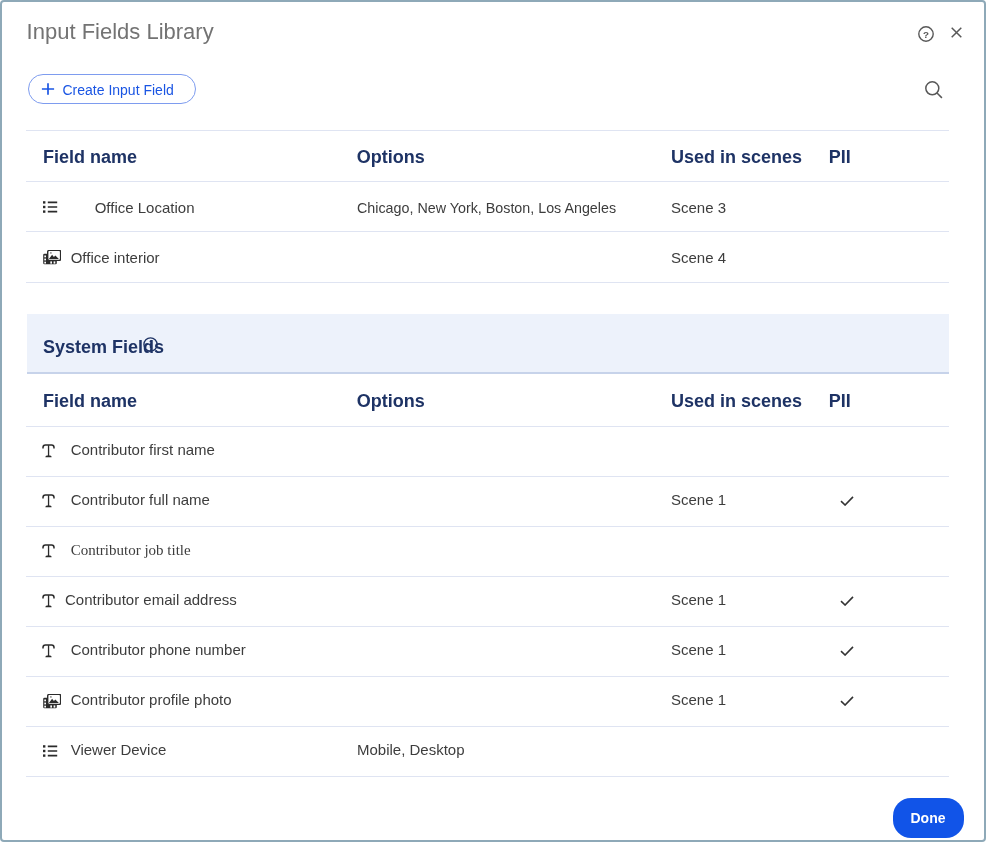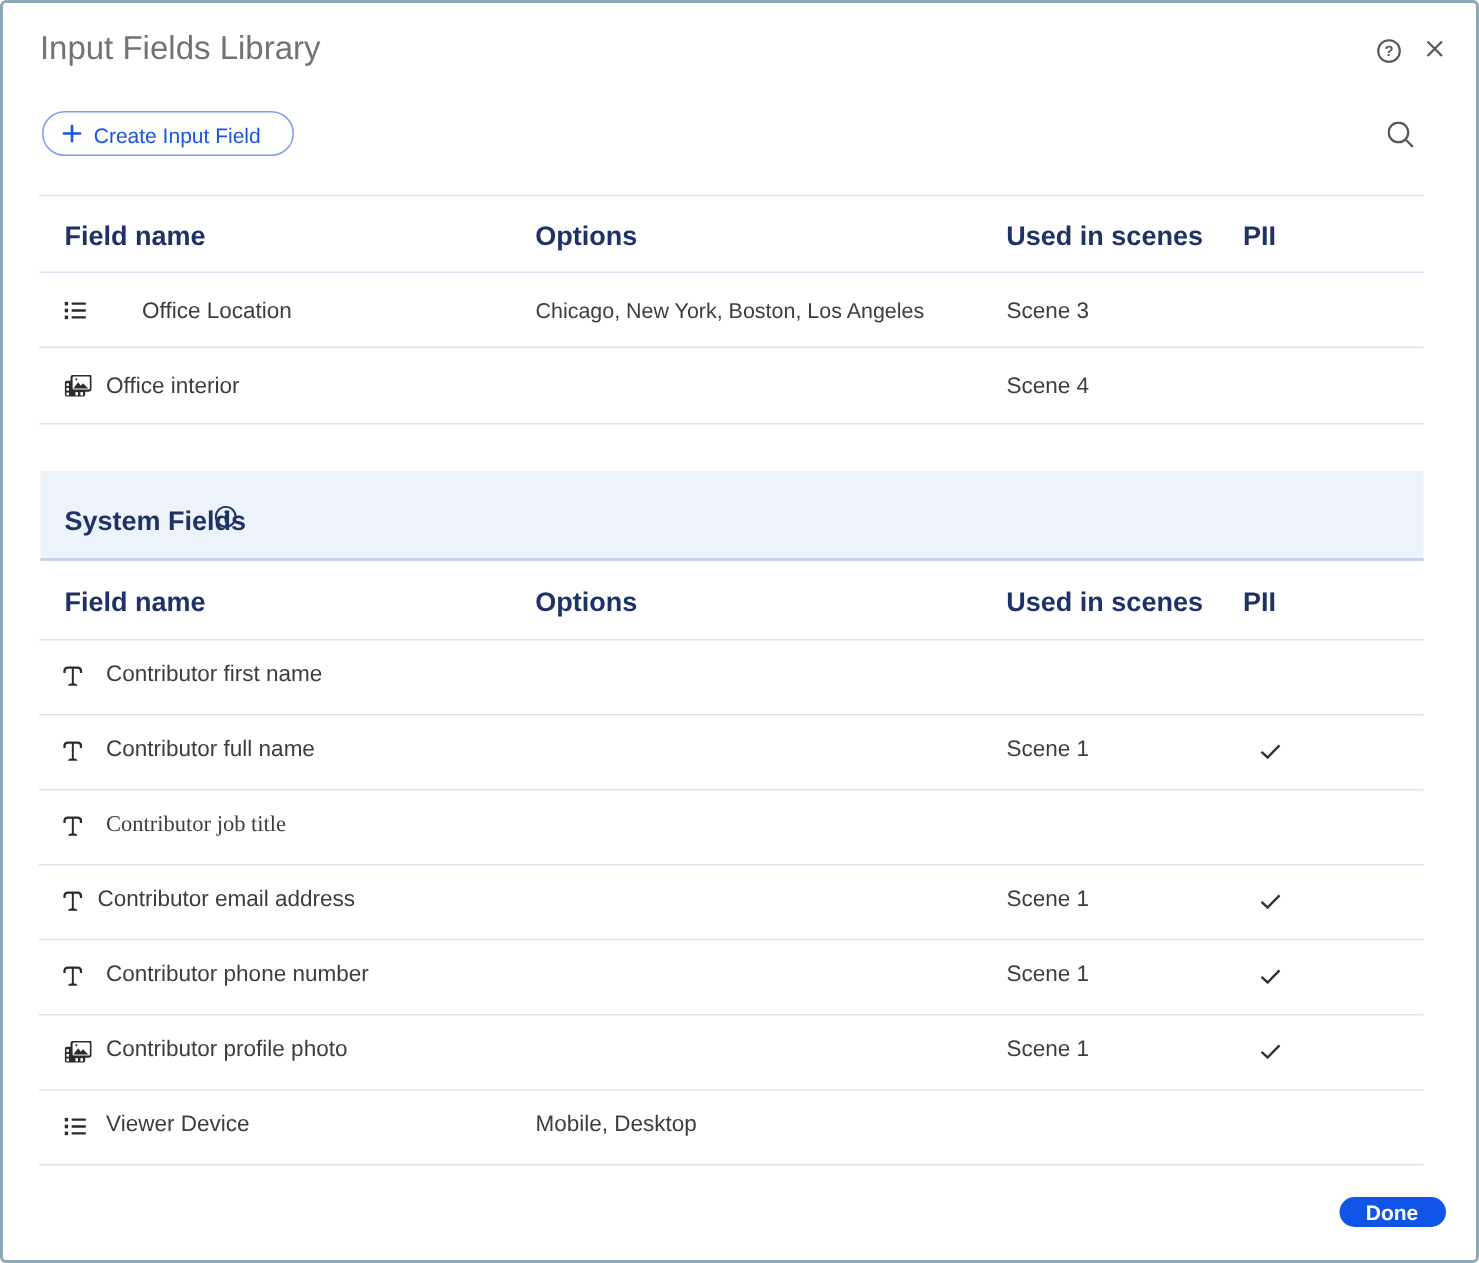--- a/index.html
+++ b/index.html
@@ -163,16 +163,16 @@
   <svg class="abs" style="left:838px;top:593.6px;" width="14" height="10" viewBox="0 0 14 10">
     <path d="M1 5.2 L5.1 9 L13 0.9" fill="none" stroke="#333" stroke-width="1.6"></path>
   </svg>
   <svg class="abs" style="left:838px;top:643.6px;" width="14" height="10" viewBox="0 0 14 10">
     <path d="M1 5.2 L5.1 9 L13 0.9" fill="none" stroke="#333" stroke-width="1.6"></path>
   </svg>
   <svg class="abs" style="left:838px;top:693.6px;" width="14" height="10" viewBox="0 0 14 10">
     <path d="M1 5.2 L5.1 9 L13 0.9" fill="none" stroke="#333" stroke-width="1.6"></path>
   </svg>
 
-  <div class="abs" style="left:890.5px;top:796px;width:71px;height:20px;background:#1154e8;border-radius:18px;
+  <div class="abs" style="left:890.5px;top:796px;width:71px;height:40px;background:#1154e8;border-radius:18px;
        display:flex;align-items:center;justify-content:center;color:#fff;font-size:14px;font-weight:700;">Done</div>
 
 </div>
 
 </body></html>

